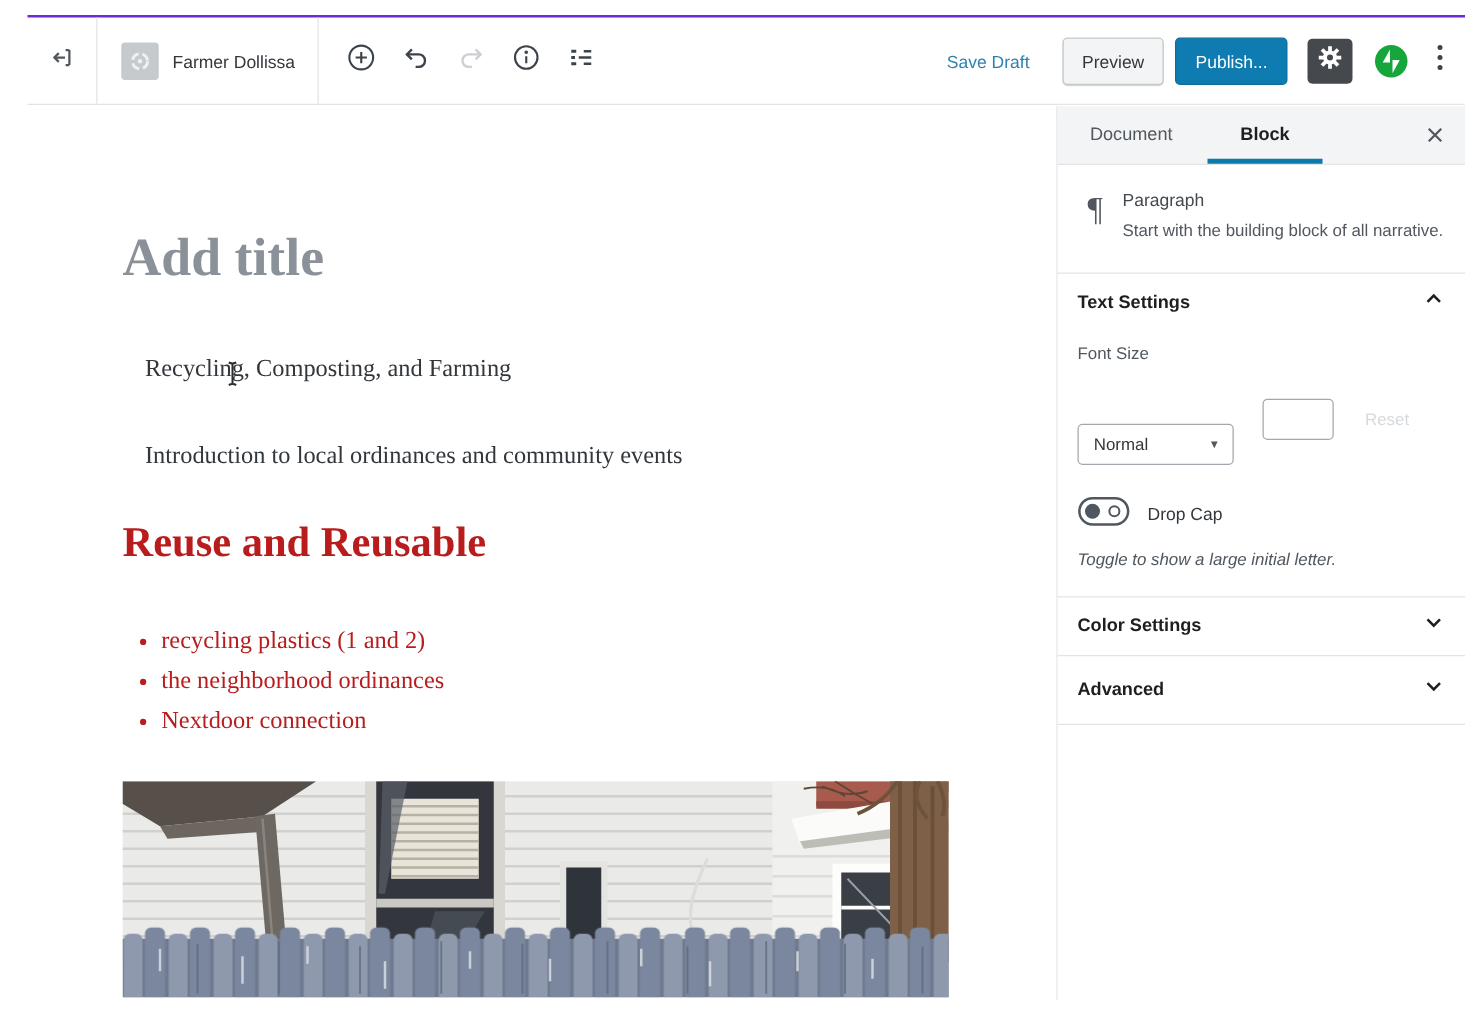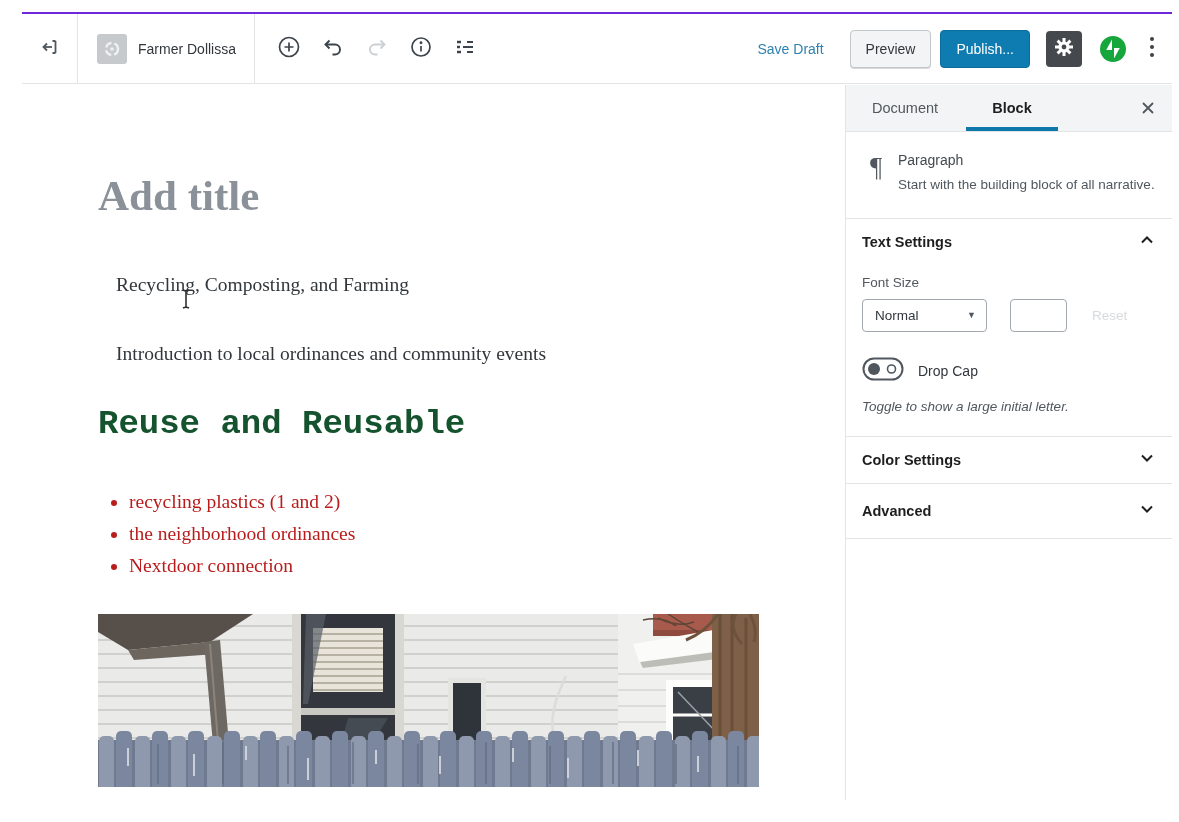--- a/index.html
+++ b/index.html
@@ -37,36 +37,36 @@
   .block-card-title { font-size:14px; color:#44494e; margin-bottom:7px; }
   .block-card-desc { font-size:13.5px; color:#50575e; line-height:1.55; width:258px; }
 
   .panel { border-bottom:1px solid #e2e4e7; padding:0 16px; }
   .panel-header { height:46px; display:flex; align-items:center; justify-content:space-between; cursor:pointer; }
   .panel-title { font-size:14.5px; font-weight:bold; color:#1e1e1e; }
   .ts-body { padding-bottom:22px; }
   .field-label { font-size:13.5px; color:#50575e; margin-top:10px; }
   .fs-row { display:flex; align-items:center; margin-top:9px; }
   .fs-select { width:125px; height:33px; border:1.5px solid #a2a8ad; border-radius:4px; display:flex; align-items:center;
-               padding:0 10px 0 12px; font-size:13.5px; color:#32373c; cursor:pointer; background:#fff; }
+               padding:0 10px 0 12px; font-size:13.5px; color:#32373c; cursor:pointer; background:#fff;margin-top:40px; }
   .fs-select .caret { margin-left:auto; font-size:9px; color:#50575e; }
   .fs-input { width:57px; height:33px; border:1.5px solid #a2a8ad; border-radius:4px; margin-left:23px; font-size:13.5px; padding:0 8px; color:#32373c; }
   .reset-btn { margin-left:25px; font-size:13.5px; color:#d7dadd; background:none; border:none; cursor:default; }
   .dropcap-row { display:flex; align-items:center; margin-top:25px; }
   .dropcap-label { font-size:14px; color:#32373c; margin-left:14px; }
   .hint { font-size:13.5px; font-style:italic; color:#50575e; margin-top:14px; }
 
   
-  .canvas { position:absolute; left:22px; top:85px; width:823px; height:715px; background:#fff; overflow:hidden; }
+  .canvas { position:absolute; left:22px; top:96px; width:823px; height:715px; background:#fff; overflow:hidden; }
   .content { margin-left:76px; width:661px; }
   .post-title { padding-top:86px; font-family:"Liberation Serif", serif; font-weight:bold; font-size:43px; color:#8a9199; line-height:1.15; }
   .para { font-family:"Liberation Serif", serif; font-size:19.5px; color:#32373c; line-height:1.4;margin-left:18px; }
   .p1 { margin-top:51px; }
   .p2 { margin-top:41px; }
-  .h2 { margin-top:37px; font-family:Liberation Mono, monospace; font-weight:bold; font-size:34px; color:#14532d; line-height:1.2; }
+  .h2 { margin-top:37px; font-family:Liberation Serif, serif; font-weight:bold; font-size:34px; color:#b91c1c; line-height:1.2; }
   .bullets { margin-top:41px; padding-left:31px; }
   .bullets li { font-family:Liberation Serif, serif; font-size:19.5px; color:#b91c1c; line-height:32px; }
   .post-image { margin-top:32px; width:661px; height:173px; display:block; }
 
   .ibeam-cursor { position:absolute; left:180px; top:288px; pointer-events:none; }
 </style>
 </head>
 <body>
 
 <div class="toolbar">

